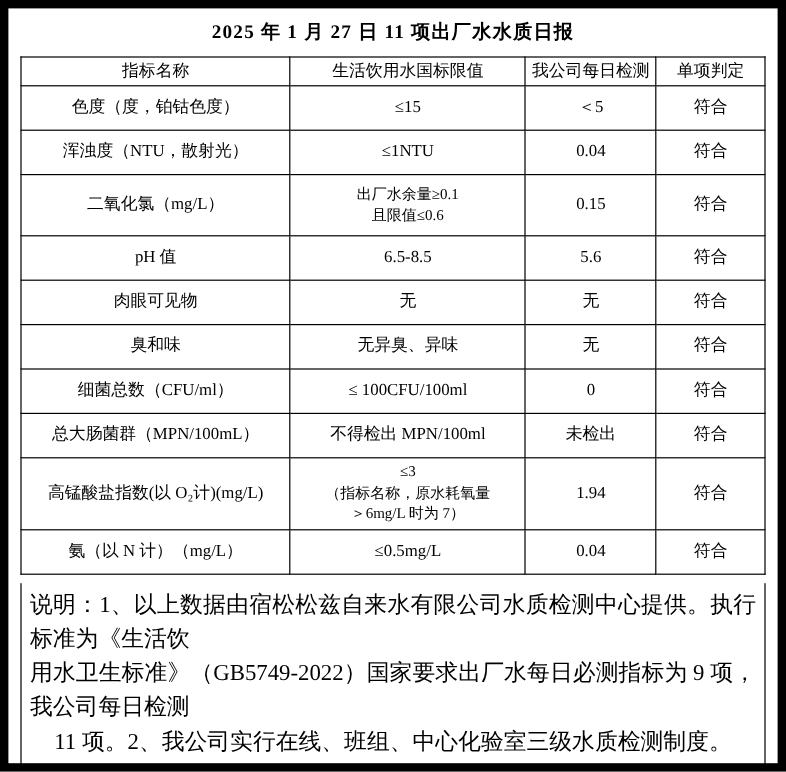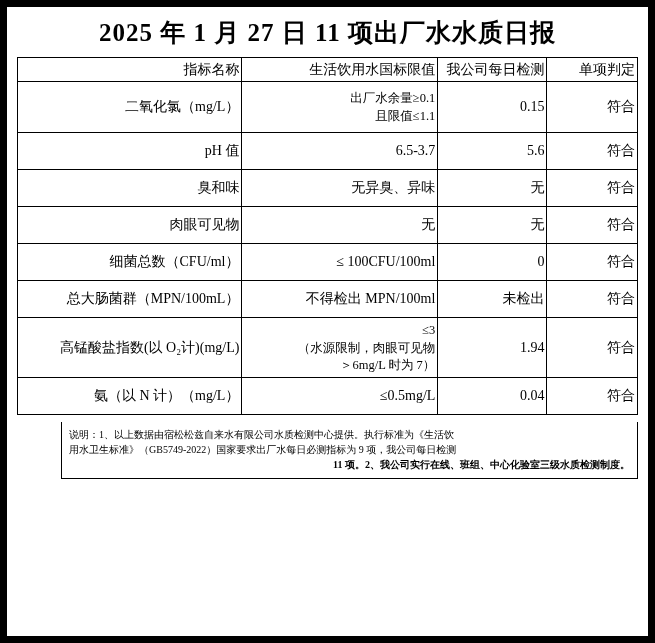--- a/index.html
+++ b/index.html
@@ -16,34 +16,34 @@
   .page {
     box-sizing: border-box;
     width: 655px;
     height: 643px;
     background: #ffffff;
     border: 7px solid #000000;
     padding: 6px 10px 0 10px;
   }
   .title {
     text-align: center;
-    font-size: 25px;
+    font-size: 16px;
     font-weight: bold;
     letter-spacing: 1px;
     padding: 6px 0 10px 0;
     line-height: 1.1;
   }
   table.report {
     width: 100%;
     border-collapse: collapse;
     table-layout: fixed;
   }
   table.report td, table.report th {
     border: 1px solid #000000;
-    text-align: right;
+    text-align: center;
     vertical-align: middle;
     font-size: 14px;
     font-weight: normal;
     padding: 3px 2px;
     line-height: 1.25;
   }
   col.c0 { width: 36.2%; }
   col.c1 { width: 31.6%; }
   col.c2 { width: 17.6%; }
   col.c3 { width: 14.6%; }
@@ -51,28 +51,27 @@
   .head td { font-size: 14.5px; padding: 6px 2px; }
   .small-line { font-size: 12.5px; font-family: Liberation Serif, serif; }
   .tall td { height: 44px; }
   .row td { height: 30px; }
 
   .note {
     margin-top: 7px;
     border: 1px solid #000000;
     border-top: none;
     padding: 5px 7px 6px 7px;
-    font-size: 10px;
+    font-size: 19px;
     line-height: 1.5;
     text-align: justify;
-    margin-left: 44px;
   }
   .note-inner { display: block; }
   .note-line { display: block; }
-  .note-line.center { text-align: right; font-weight: bold; }
+  .note-line.center { text-align: center; }
 </style>
 </head>
 <body>
 
 <div class="page">
 
   <div class="title">2025 年 1 月 27 日 11 项出厂水水质日报</div>
 
   <table class="report">
     <colgroup>
@@ -82,49 +81,61 @@
         <col class="c3">
     </colgroup>
     <tbody>
       <tr class="head">
         <td>指标名称</td>
         <td>生活饮用水国标限值</td>
         <td>我公司每日检测</td>
         <td>单项判定</td>
       </tr>
 
+      <tr class="row">
+        <td>色度（度，铂钴色度）</td>
+        <td>≤15</td>
+        <td>＜5</td>
+        <td>符合</td>
+      </tr>
 
+      <tr class="row">
+        <td>浑浊度（NTU，散射光）</td>
+        <td>≤1NTU</td>
+        <td>0.04</td>
+        <td>符合</td>
+      </tr>
 
       <tr class="tall">
         <td>二氧化氯（mg/L）</td>
         <td>
           <span class="small-line">出厂水余量≥0.1</span><br>
-          <span class="small-line">且限值≤1.1</span>
+          <span class="small-line">且限值≤0.6</span>
         </td>
         <td>0.15</td>
         <td>符合</td>
       </tr>
 
       <tr class="row">
         <td>pH 值</td>
-        <td>6.5-3.7</td>
+        <td>6.5-8.5</td>
         <td>5.6</td>
+        <td>符合</td>
+      </tr>
+
+      <tr class="row">
+        <td>肉眼可见物</td>
+        <td>无</td>
+        <td>无</td>
         <td>符合</td>
       </tr>
 
       <tr class="row">
         <td>臭和味</td>
         <td>无异臭、异味</td>
-        <td>无</td>
-        <td>符合</td>
-      </tr>
-
-      <tr class="row">
-        <td>肉眼可见物</td>
-        <td>无</td>
         <td>无</td>
         <td>符合</td>
       </tr>
 
       <tr class="row">
         <td>细菌总数（CFU/ml）</td>
         <td>≤ 100CFU/100ml</td>
         <td>0</td>
         <td>符合</td>
       </tr>
@@ -134,21 +145,21 @@
         <td>不得检出 MPN/100ml</td>
         <td>未检出</td>
         <td>符合</td>
       </tr>
 
 
       <tr class="tall">
         <td class="small-line">高锰酸盐指数(以 O₂计)(mg/L)</td>
         <td>
           <span class="small-line">≤3</span><br>
-          <span class="small-line">（水源限制，肉眼可见物</span><br>
+          <span class="small-line">（指标名称，原水耗氧量</span><br>
           <span class="small-line">＞6mg/L 时为 7）</span>
         </td>
         <td>1.94</td>
         <td>符合</td>
       </tr>
 
       <tr class="row">
         <td>氨（以 N 计）（mg/L）</td>
         <td>≤0.5mg/L</td>
         <td>0.04</td>

